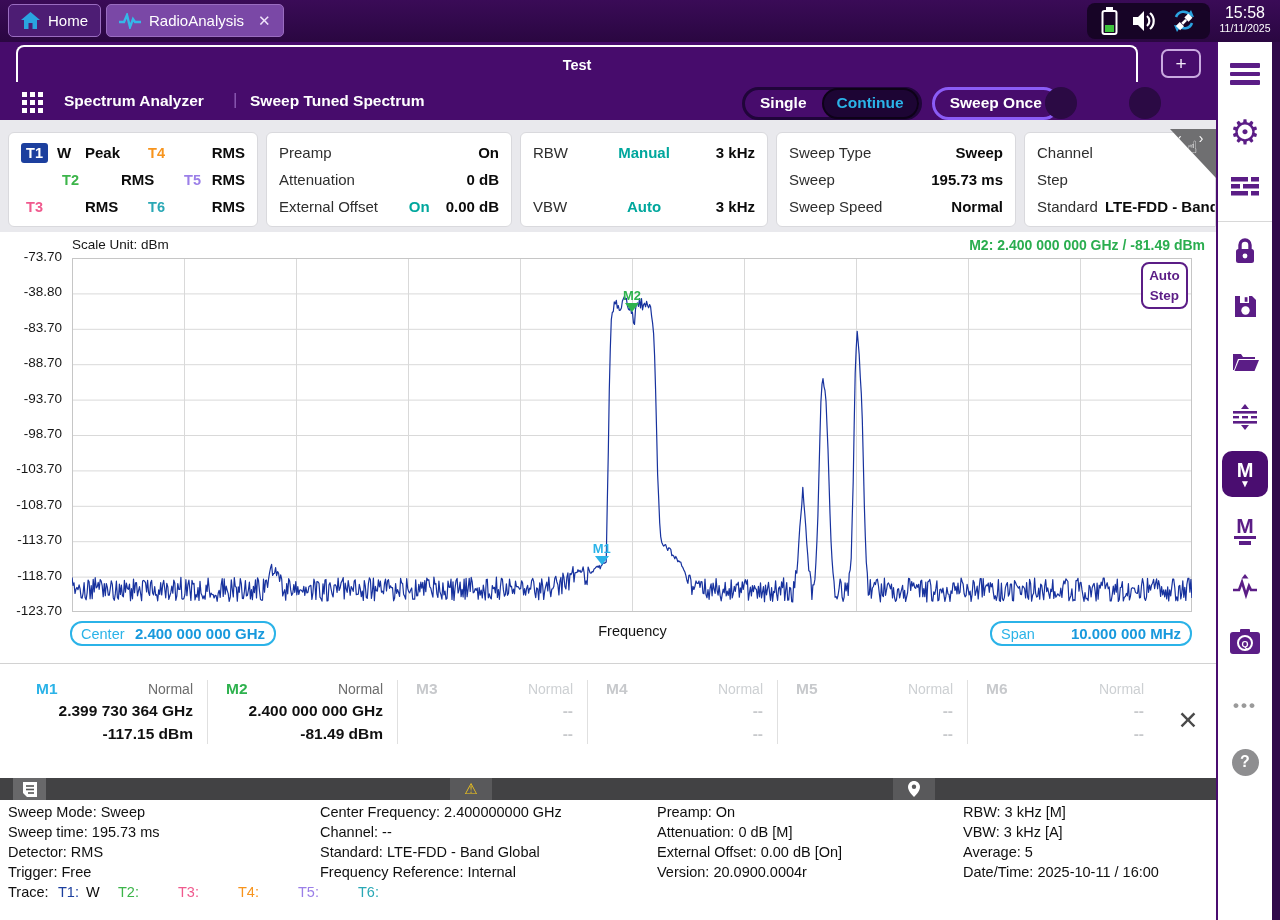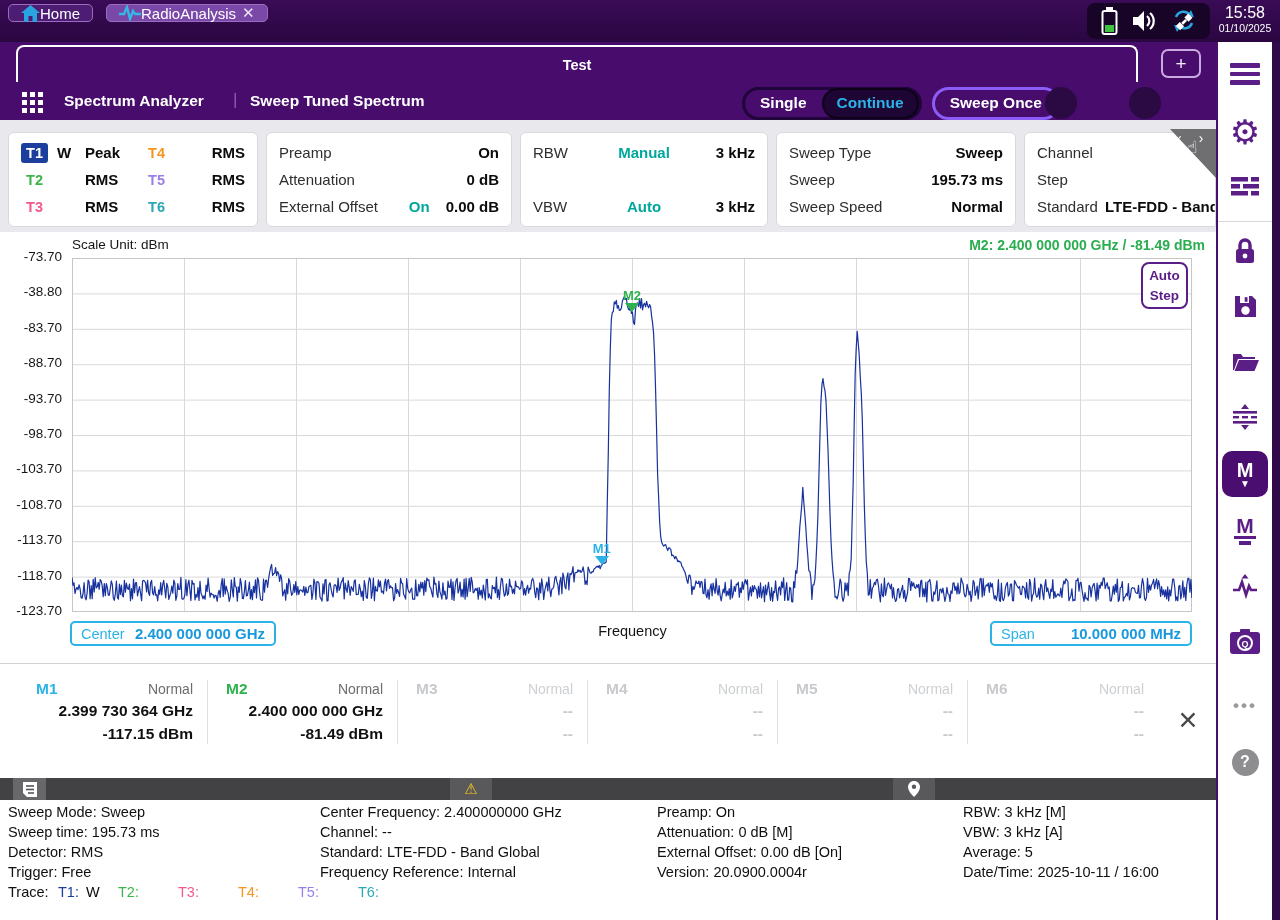--- a/index.html
+++ b/index.html
@@ -1,22 +1,22 @@
 <!DOCTYPE html>
 <html><head>
 <meta charset="utf-8">
 <style>
   html,body{margin:0;padding:0;}
   body{width:1280px;height:920px;position:relative;overflow:hidden;background:#fff;
        font-family:"Liberation Sans","DejaVu Sans",sans-serif;color:#111;}
   .abs{position:absolute;}
   
   #topbar{left:0;top:0;width:1280px;height:42px;background:linear-gradient(#3a0b57,#2a0741);}
-  .tb-tab{position:absolute;top:4px;height:18px;border:1px solid #9a6cc0;border-radius:5px;
-          display:flex;align-items:center;gap:0;padding:0 12px;color:#fff;font-size:15px;box-sizing:border-box;}
+  .tb-tab{position:absolute;top:4px;height:33px;border:1px solid #9a6cc0;border-radius:5px;
+          display:flex;align-items:center;gap:8px;padding:0 12px;color:#fff;font-size:15px;box-sizing:border-box;}
   #tab-home{left:8px;background:#4d1d74;}
   #tab-radio{left:106px;background:#7a48a6;}
   #tab-radio .closex{color:#efe3fa;font-size:15px;margin-left:6px;}
   #statusicons{left:1087px;top:3px;width:123px;height:36px;background:#170426;border-radius:8px;
                display:flex;align-items:center;justify-content:space-evenly;}
   #clock{right:4px;top:3px;width:62px;text-align:center;color:#fff;}
   #clock .t{font-size:16px;line-height:19px;}
   #clock .d{font-size:10.5px;line-height:12px;}
   
   #header{left:0;top:42px;width:1216px;height:78px;background:#470c6c;}
@@ -74,21 +74,21 @@
   #marker-readout{position:absolute;right:11px;top:5px;font-size:14px;font-weight:700;color:#2aad4f;}
   #ylabels div{position:absolute;width:62px;text-align:right;font-size:13.5px;color:#161616;}
   #plot{position:absolute;left:72px;top:26px;width:1120px;height:354px;}
   #autogain{position:absolute;left:1141px;top:30px;width:47px;height:47px;border:2px solid #5b1d86;border-radius:8px;
             color:#5b1d86;font-weight:700;font-size:13.5px;text-align:center;background:#fff;box-sizing:border-box;
             display:flex;flex-direction:column;justify-content:center;line-height:1.45;}
   .mflag{position:absolute;width:44px;display:flex;flex-direction:column;align-items:center;}
   .mflag .mlbl{font-weight:700;font-size:13px;line-height:13px;}
   .mflag .mtri{width:0;height:0;border-left:7px solid transparent;border-right:7px solid transparent;
                border-top:9px solid currentColor;margin-top:1px;}
-  .freqpill{position:absolute;top:389px;height:25px;border:2px solid #2bb3e8;border-radius:5px;background:#fff;
+  .freqpill{position:absolute;top:389px;height:25px;border:2px solid #2bb3e8;border-radius:12px;background:#fff;
             display:flex;align-items:center;padding:0 9px;box-sizing:border-box;font-size:14.5px;}
   .freqpill .plbl{color:#2bb3e8;}
   .freqpill .pval{font-weight:700;color:#1899dd;margin-left:auto;font-size:15px;}
   #center-pill{left:70px;width:206px;}
   #span-pill{left:990px;width:202px;}
   #freq-label{position:absolute;left:560px;width:145px;top:391px;text-align:center;font-size:14.5px;color:#141414;}
   
   #markerbar{left:0;top:663px;width:1216px;height:115px;background:#fff;border-top:1px solid #d2d2d2;box-sizing:border-box;}
   #marker-cells{position:absolute;left:18px;top:16px;display:flex;}
   .mcell{width:190px;padding:0 14px 0 18px;box-sizing:border-box;border-right:1px solid #e0e0e0;}
@@ -167,21 +167,21 @@
       <polygon points="7,25 4,18 11,19" fill="#2ba3e0"></polygon>
       <g transform="rotate(45 14 15)">
         <rect x="11" y="6" width="6" height="5.5" fill="#fff"></rect>
         <rect x="11" y="18" width="6" height="5.5" fill="#fff"></rect>
         <rect x="12.7" y="12" width="2.6" height="5.5" fill="#fff"></rect>
       </g>
     </svg>
   </div>
   <div class="abs" id="clock">
     <div class="t">15:58</div>
-    <div class="d">01/10/2025</div>
+    <div class="d">11/11/2025</div>
   </div>
 </div>
 
 <div class="abs" id="header">
   <div id="session-tab">
     <span>Test</span>
   </div>
   <div id="add-tab">
     <span>+</span>
   </div>
@@ -215,21 +215,21 @@
 <div class="abs" id="settings">
   <div class="card" id="card-trace">
     <div class="trc-row">
       <span class="tbadge filled" style="background: rgb(28, 63, 158);">T1</span>
       <span class="tflag">W</span>
       <span class="tdet">Peak</span>
       <span class="tbadge t2" style="color: rgb(247, 148, 29);">T4</span>
       <span class="tdet right">RMS</span>
     </div>
     <div class="trc-row">
-      <span class="tbadge" style="color: rgb(60, 181, 74);">T2</span>
+      <span class="tbadge" style="color: rgb(60, 181, 74); margin-left: 36px;">T2</span>
       <span class="tflag"></span>
       <span class="tdet">RMS</span>
       <span class="tbadge t2" style="color: rgb(155, 127, 232);">T5</span>
       <span class="tdet right">RMS</span>
     </div>
     <div class="trc-row">
       <span class="tbadge" style="color: rgb(240, 90, 142);">T3</span>
       <span class="tflag"></span>
       <span class="tdet">RMS</span>
       <span class="tbadge t2" style="color: rgb(42, 168, 181);">T6</span>

